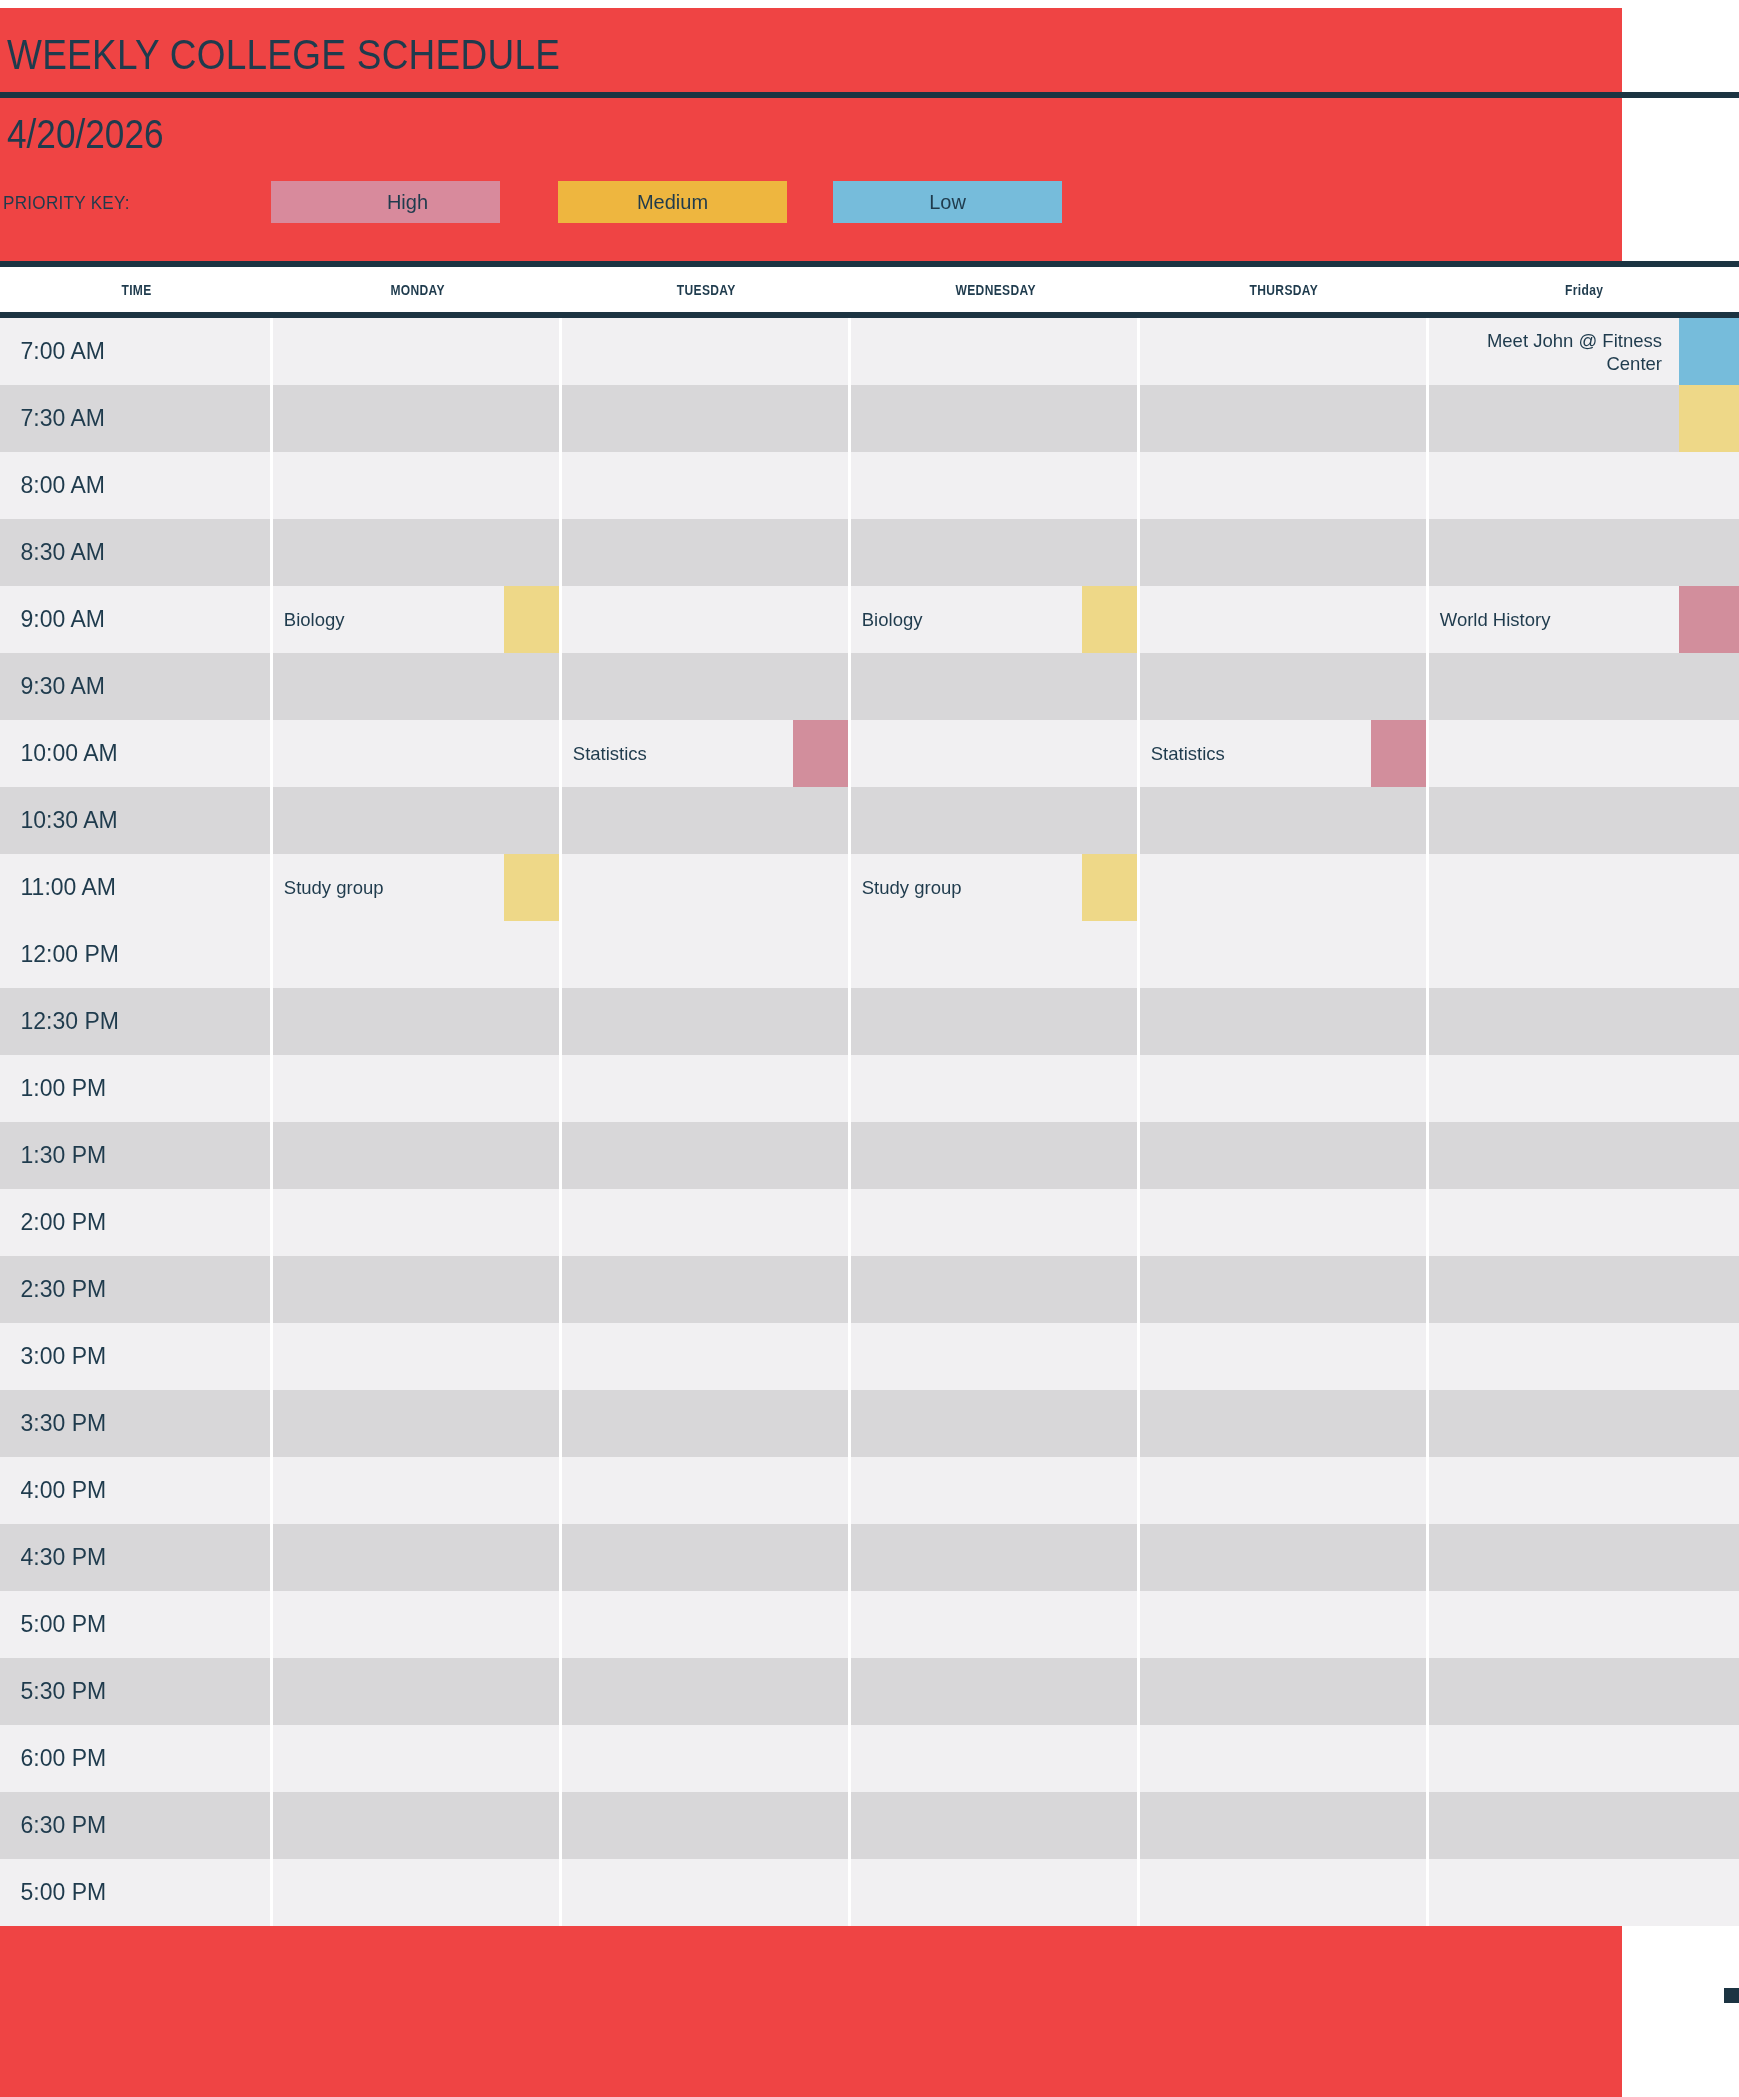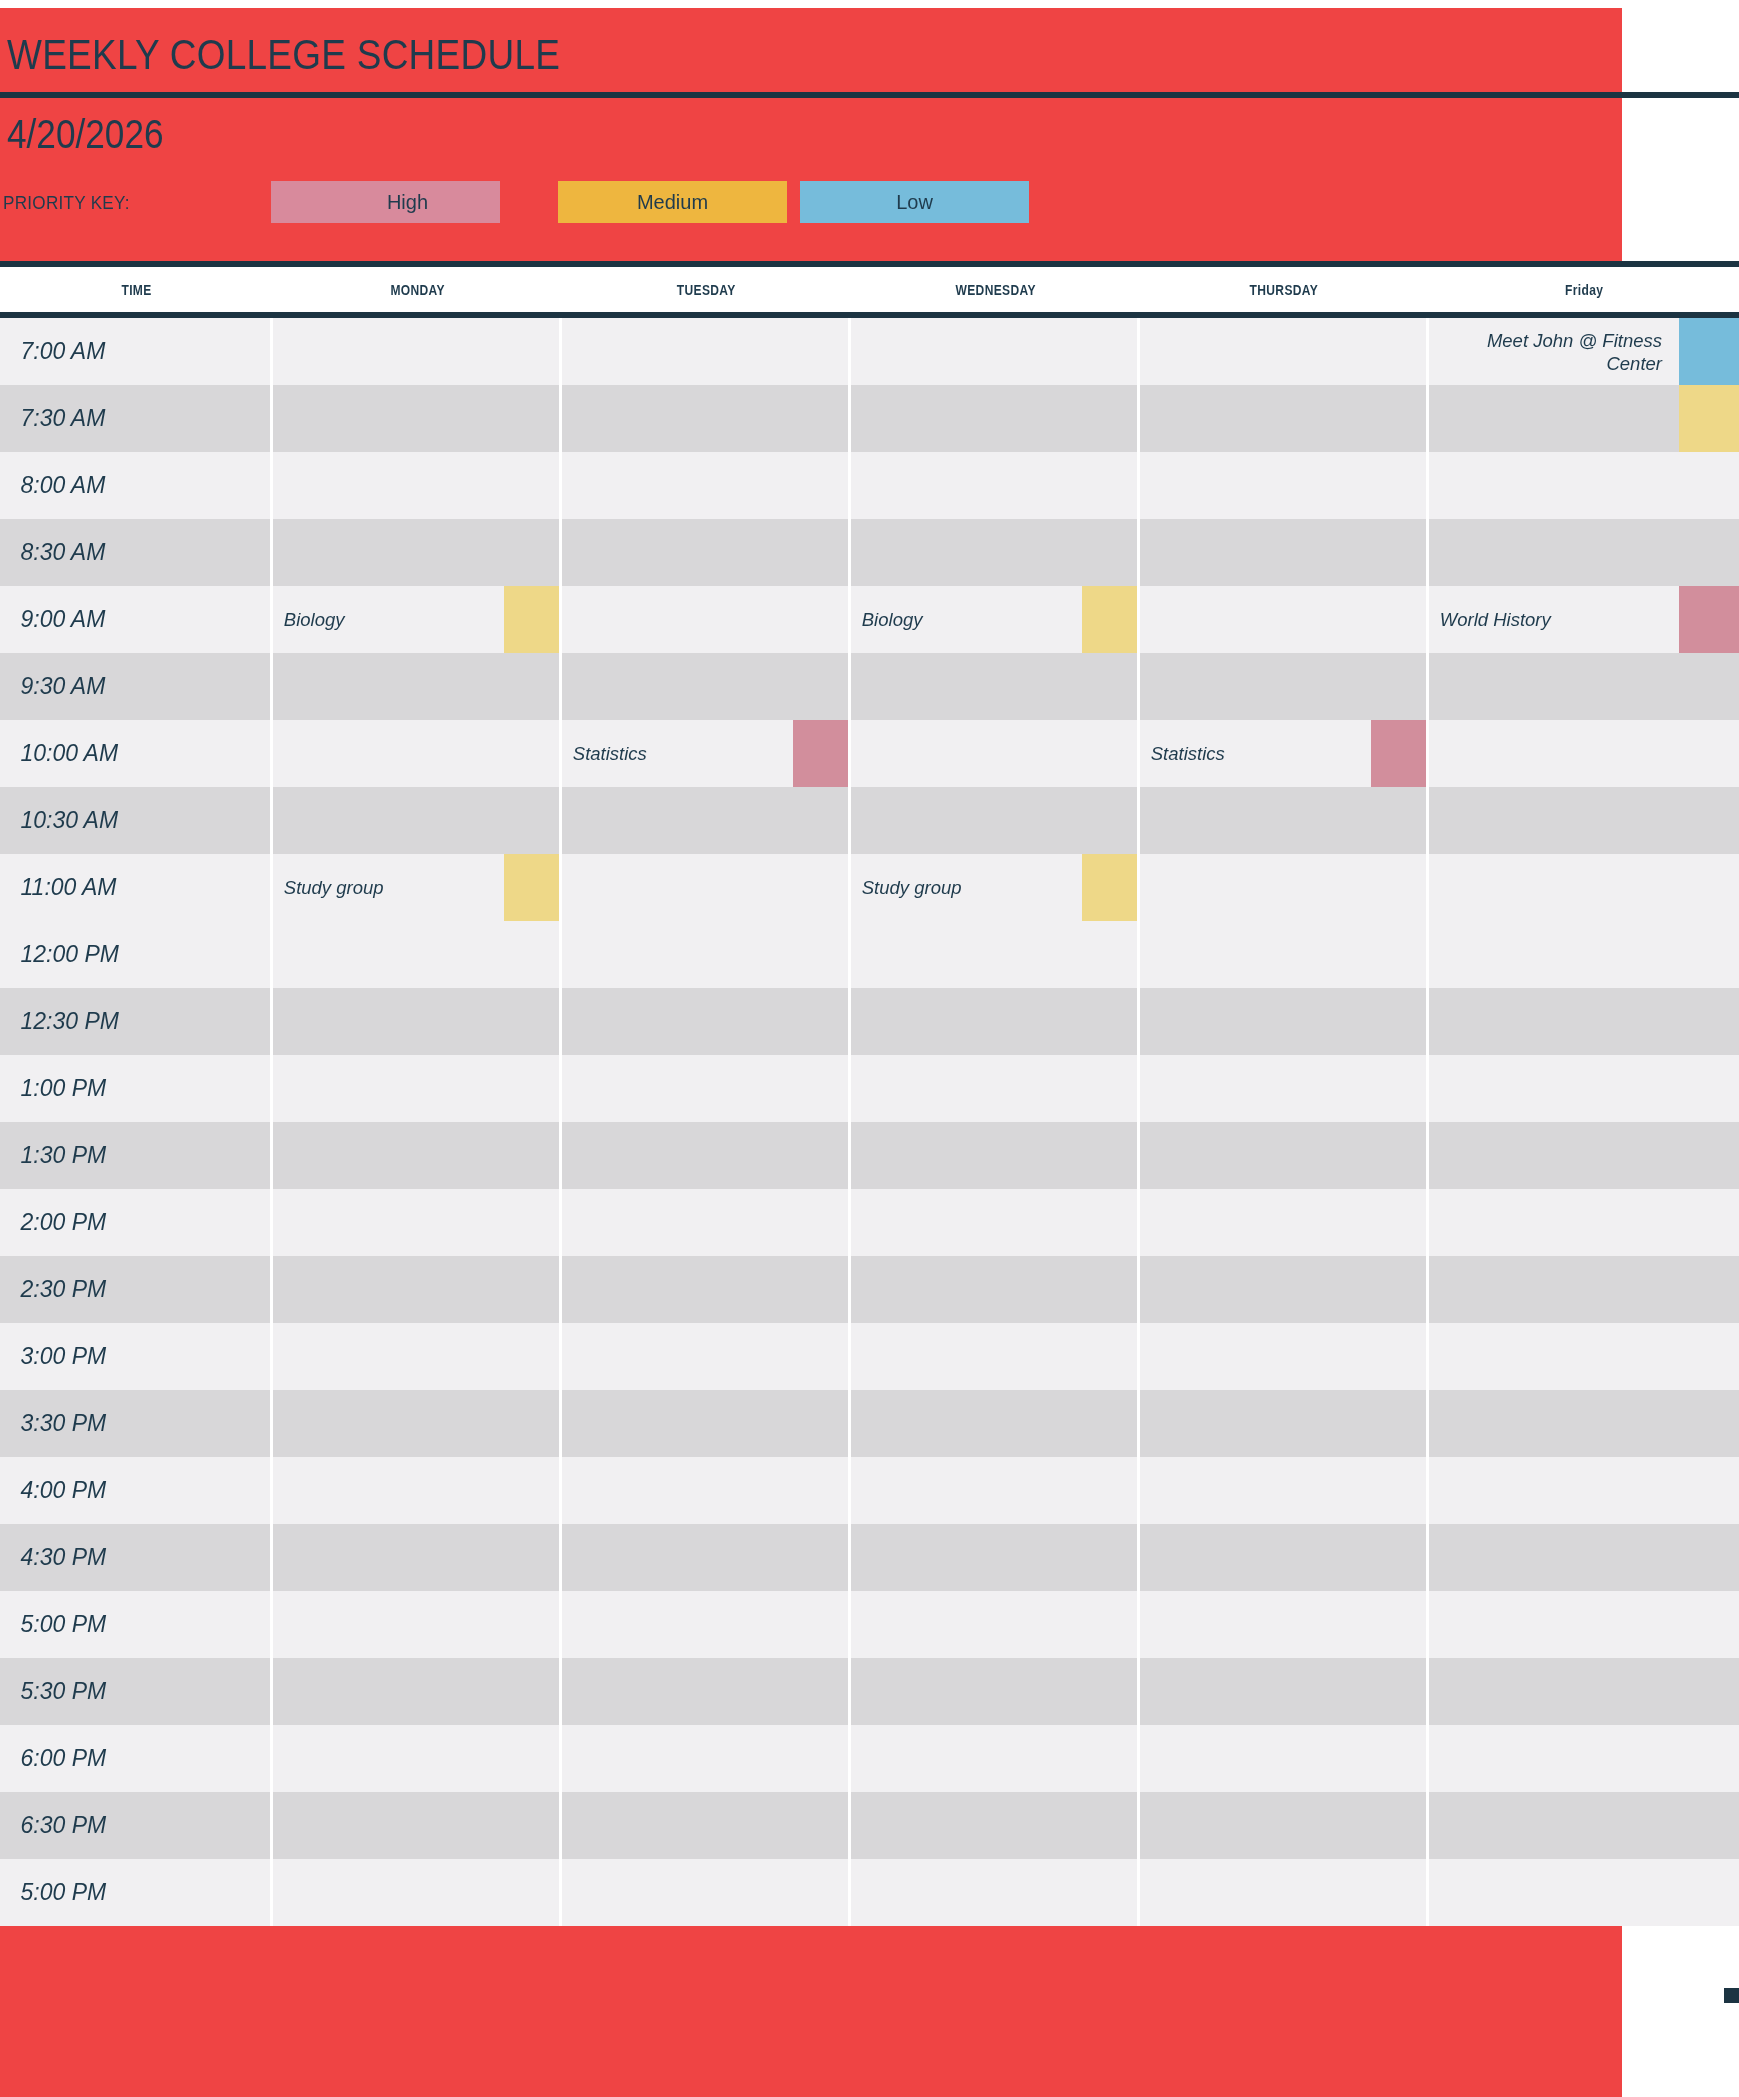--- a/index.html
+++ b/index.html
@@ -93,21 +93,21 @@
     height: 42px;
     display: flex;
     align-items: center;
     justify-content: center;
     font-size: 20px;
     color: #1F3B4D;
     font-family: "Liberation Sans Narrow", "Liberation Sans", sans-serif;
   }
   #swatch-high   { left: 271px; }
   #swatch-medium { left: 558px; }
-  #swatch-low    { left: 800px; }
+  #swatch-low    { left: 833px; }
 
   
   .table-top-rule {
     position: absolute;
     left: 0;
     top: 253px;
     width: 1739px;
     height: 5.5px;
     background: #1C3442;
   }
@@ -142,21 +142,21 @@
     display: inline-block;
     transform: scaleX(0.86);
   }
   thead tr.hdr-rule-row td {
     height: 6.2px;
     padding: 0;
     background: #1C3442;
     border: none;
   }
 
-  tbody tr { height: 67px; font-style: italic; }
+  tbody tr { height: 67px; }
   tbody td {
     padding: 0;
     border: none;
     vertical-align: middle;
     position: relative;
   }
 
   
   tbody tr.odd  td { background: #F1F0F2; }
   tbody tr.even td { background: #D8D7D9; }

